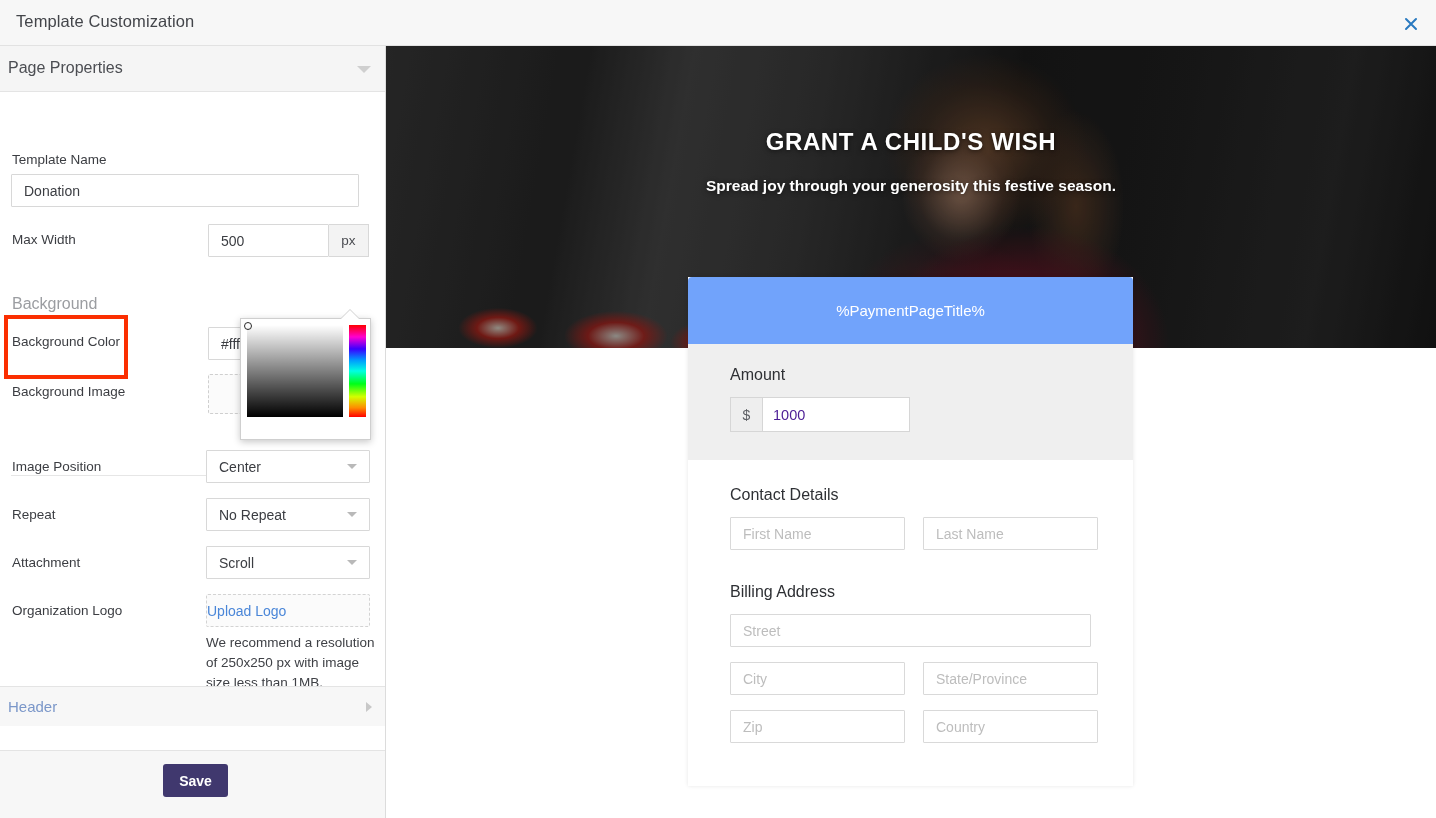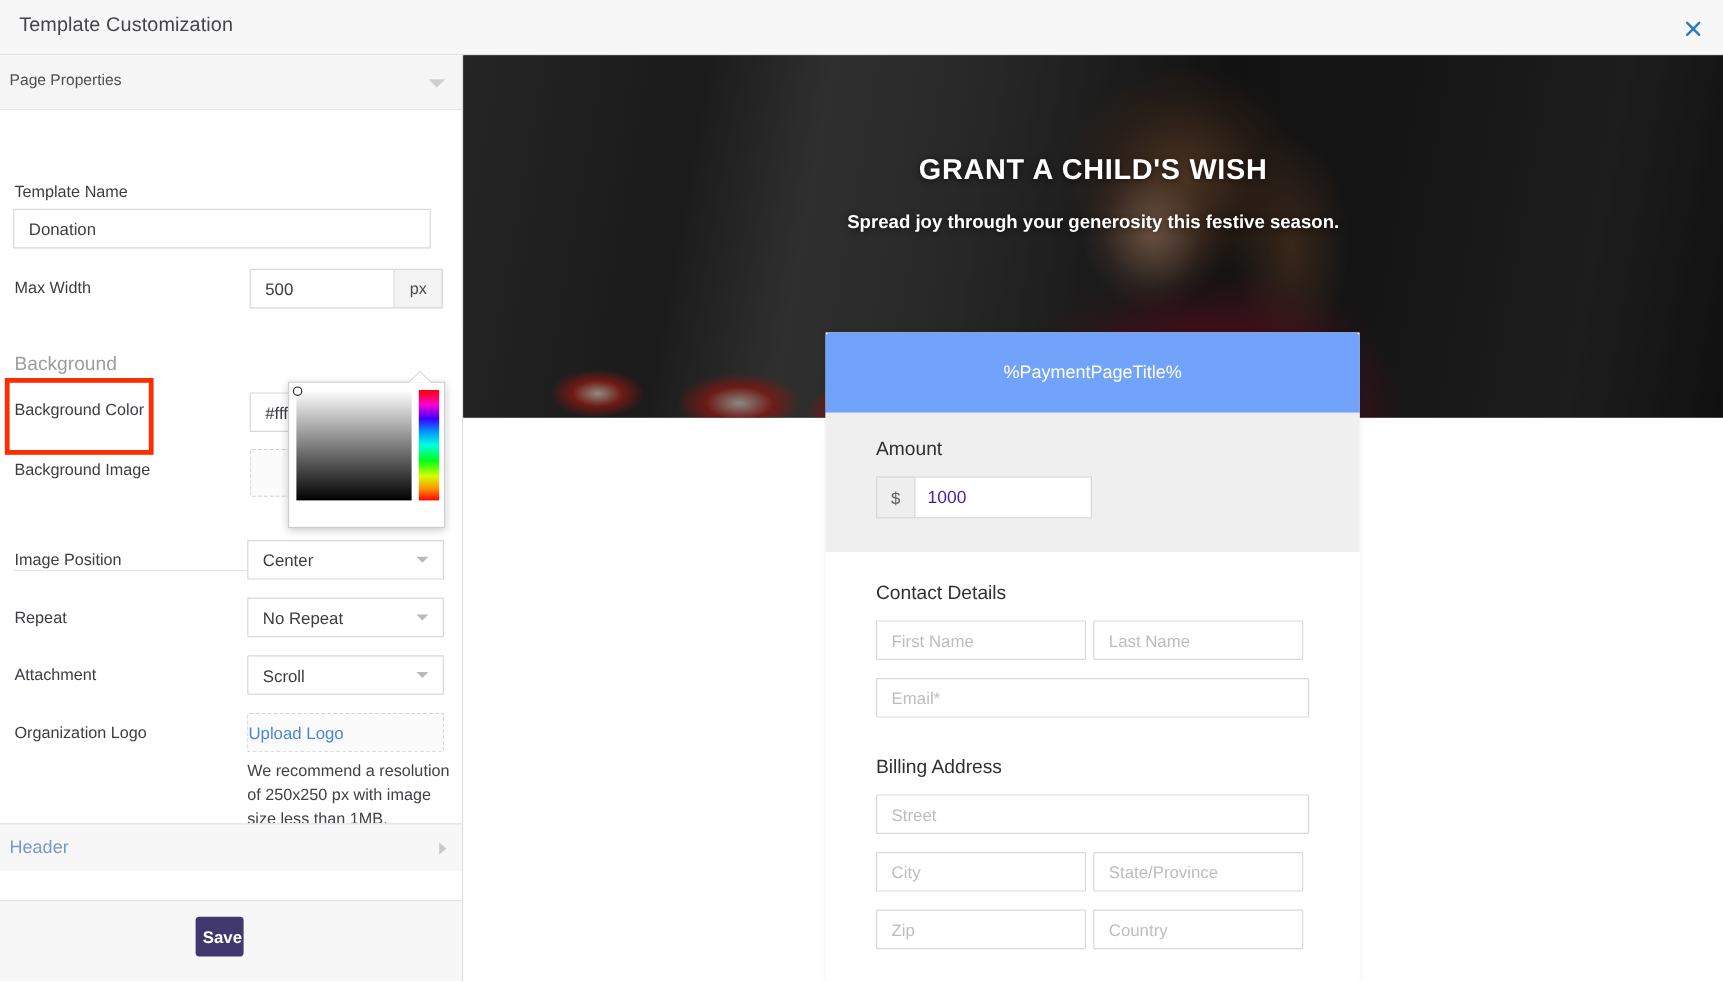--- a/index.html
+++ b/index.html
@@ -47,21 +47,21 @@
   }
 
   .section-head {
     position: relative;
     height: 46px;
     background: #f5f5f5;
     border-bottom: 1px solid #e4e4e4;
   }
   .section-head .label {
     position: absolute; left: 8px; top: 13px;
-    font-size: 13px; color: #4c4e53;
+    font-size: 16px; color: #4c4e53;
   }
   .caret-down {
     position: absolute; right: 14px; top: 20px;
     width: 0; height: 0;
     border-left: 7px solid transparent;
     border-right: 7px solid transparent;
     border-top: 7px solid #cfcfcf;
     cursor: pointer;
   }
 
@@ -197,21 +197,21 @@
   }
 
   .footer-bar {
     position: absolute; left: 0; bottom: 0;
     width: 386px; height: 68px;
     background: #f7f7f7;
     border-top: 1px solid #e4e4e4;
   }
   .save-btn {
     position: absolute; left: 163px; top: 13px;
-    width: 40px; height: 33px;
+    width: 65px; height: 33px;
     background: #40386e;
     color: #fff;
     border: none;
     border-radius: 3px;
     font-family: "Liberation Sans", sans-serif;
     font-size: 14px;
     font-weight: bold;
     cursor: pointer;
   }
 
@@ -367,21 +367,21 @@
     padding: 0 10px;
     font-family: "Liberation Sans", sans-serif;
     font-size: 14.5px;
     color: #4c1d95;
     outline: none;
   }
   .details-sec {
     background: #ffffff;
     padding: 26px 42px 10px 42px;
   }
-  .form-row { display: flex; gap: 6px; margin-bottom: 15px; }
+  .form-row { display: flex; gap: 18px; margin-bottom: 15px; }
   .inp {
     height: 33px;
     border: 1px solid #d9d9d9;
     background: #fff;
     padding: 0 12px;
     font-family: "Liberation Sans", sans-serif;
     font-size: 14px;
     color: #3b3d42;
     outline: none;
     border-radius: 1px;
@@ -501,23 +501,20 @@
           <input class="amount-input" value="1000" style="">
         </div>
       </div>
 
       <div class="details-sec">
 
         <div class="sec-title">Contact Details</div>
         <div class="form-row">
           <input class="inp half" placeholder="First Name" style="">
           <input class="inp half" placeholder="Last Name" style="">
-        </div>
-        <div class="form-row">
-          <input class="inp full" placeholder="Email*" style="">
         </div>
 
         <div class="gap-lg"></div>
 
         <div class="sec-title">Billing Address</div>
         <div class="form-row">
           <input class="inp full" placeholder="Street" style="">
         </div>
         <div class="form-row">
           <input class="inp half" placeholder="City" style="">

